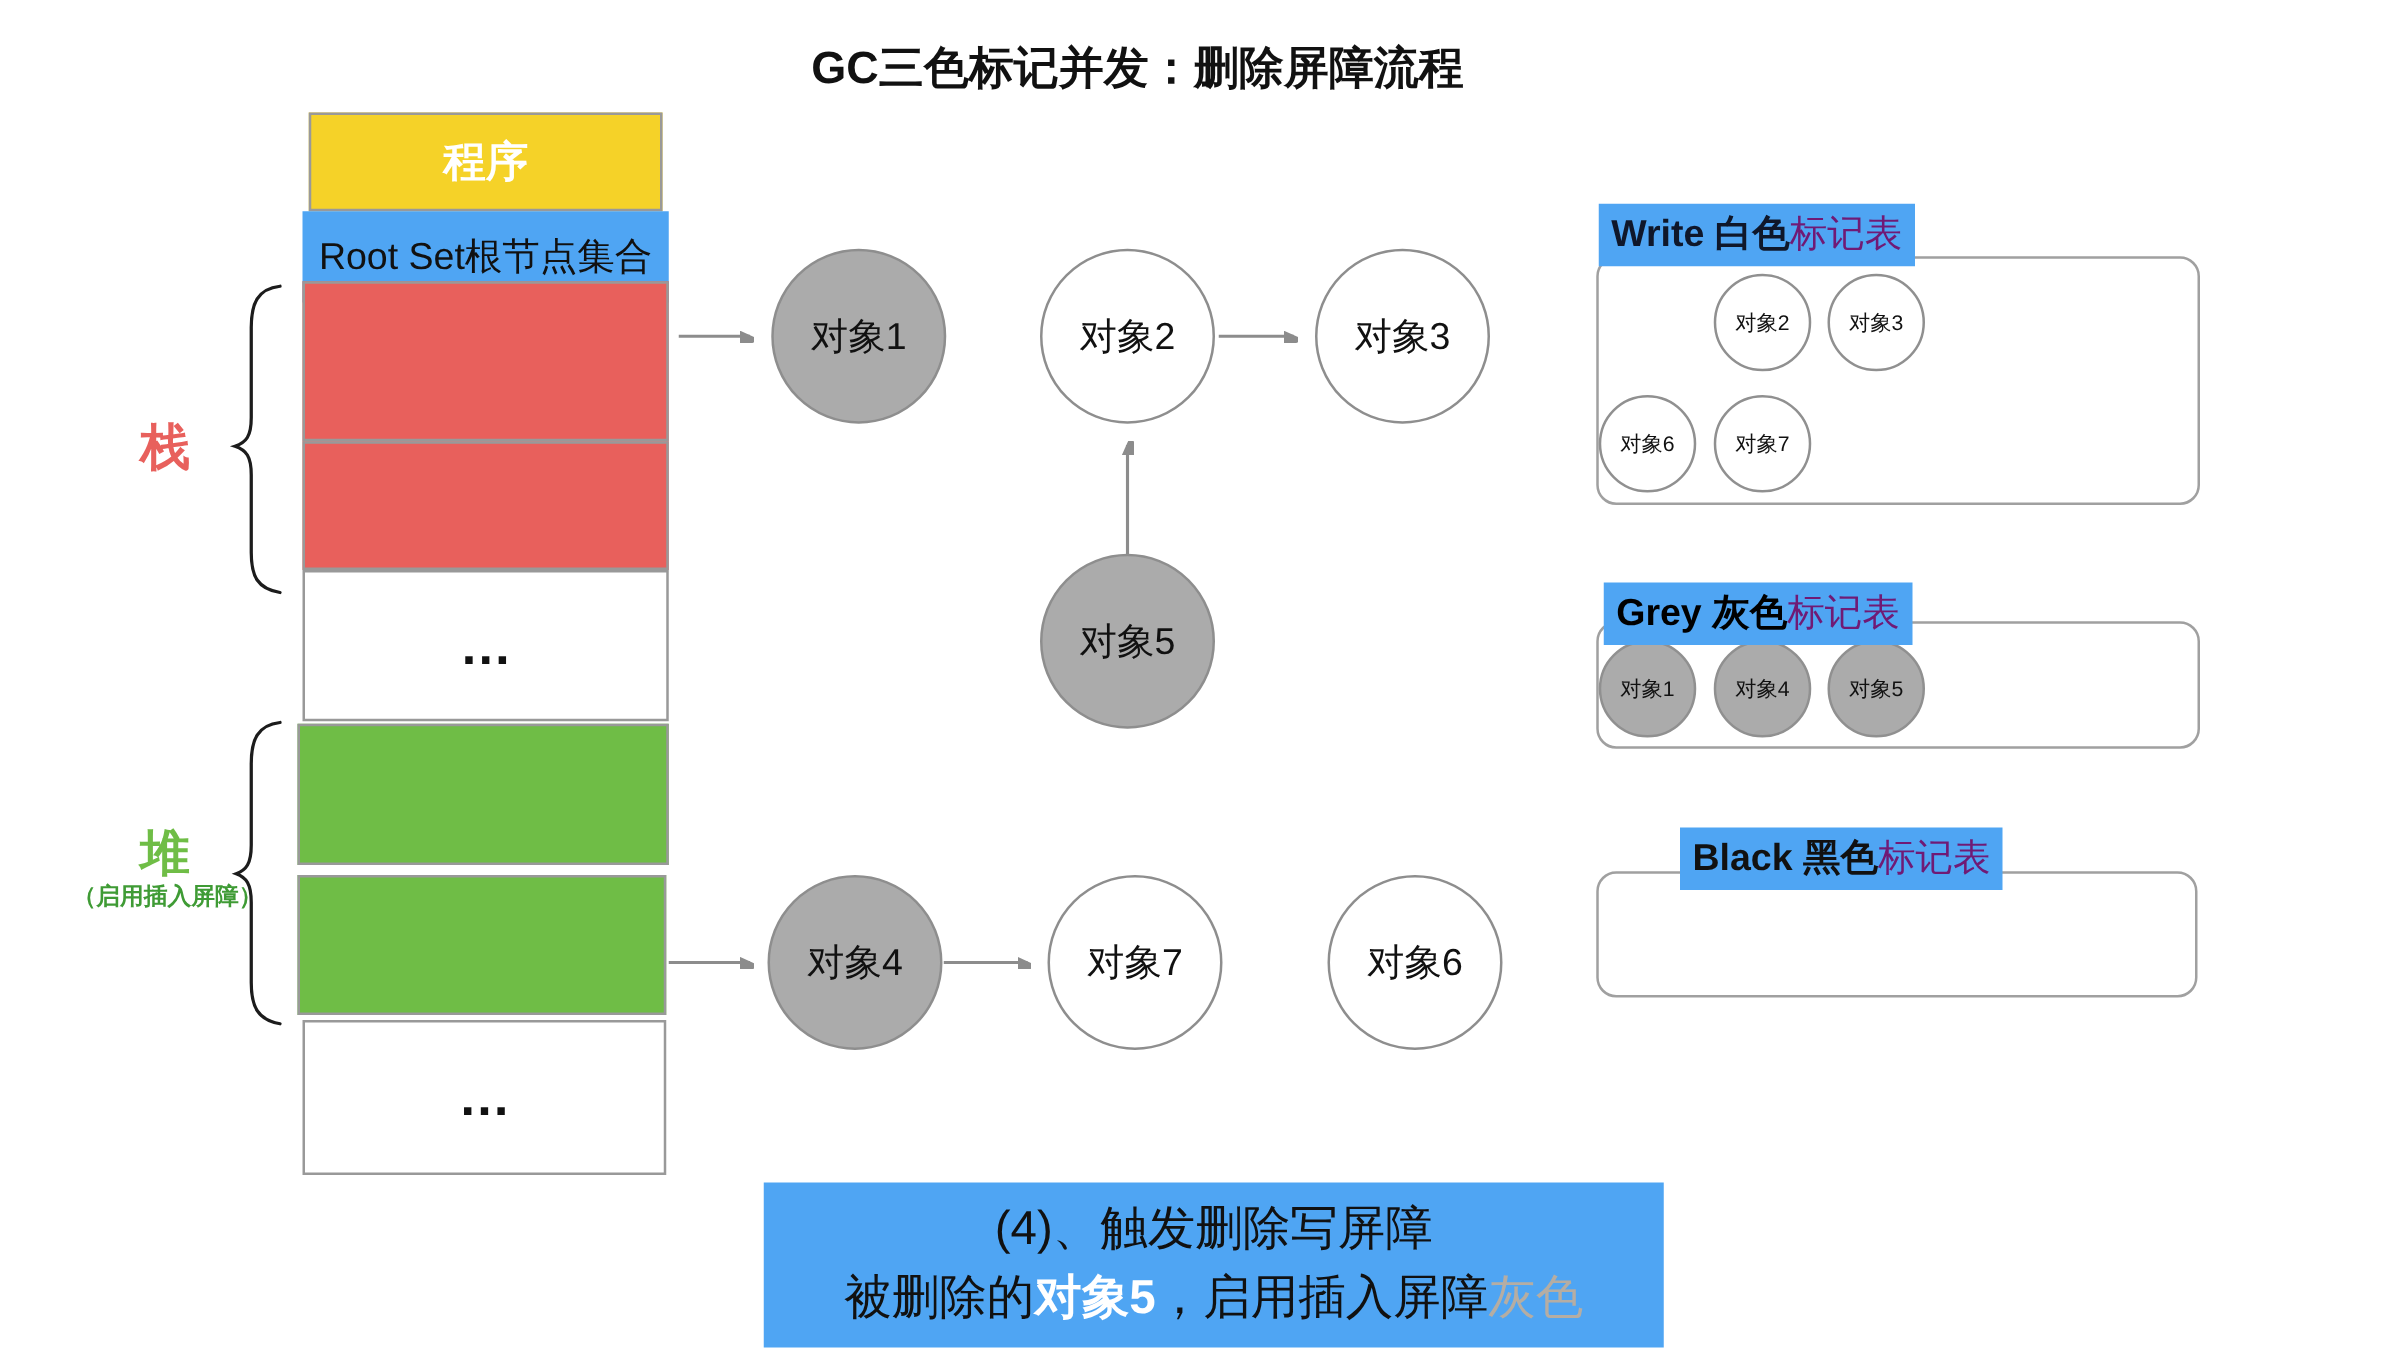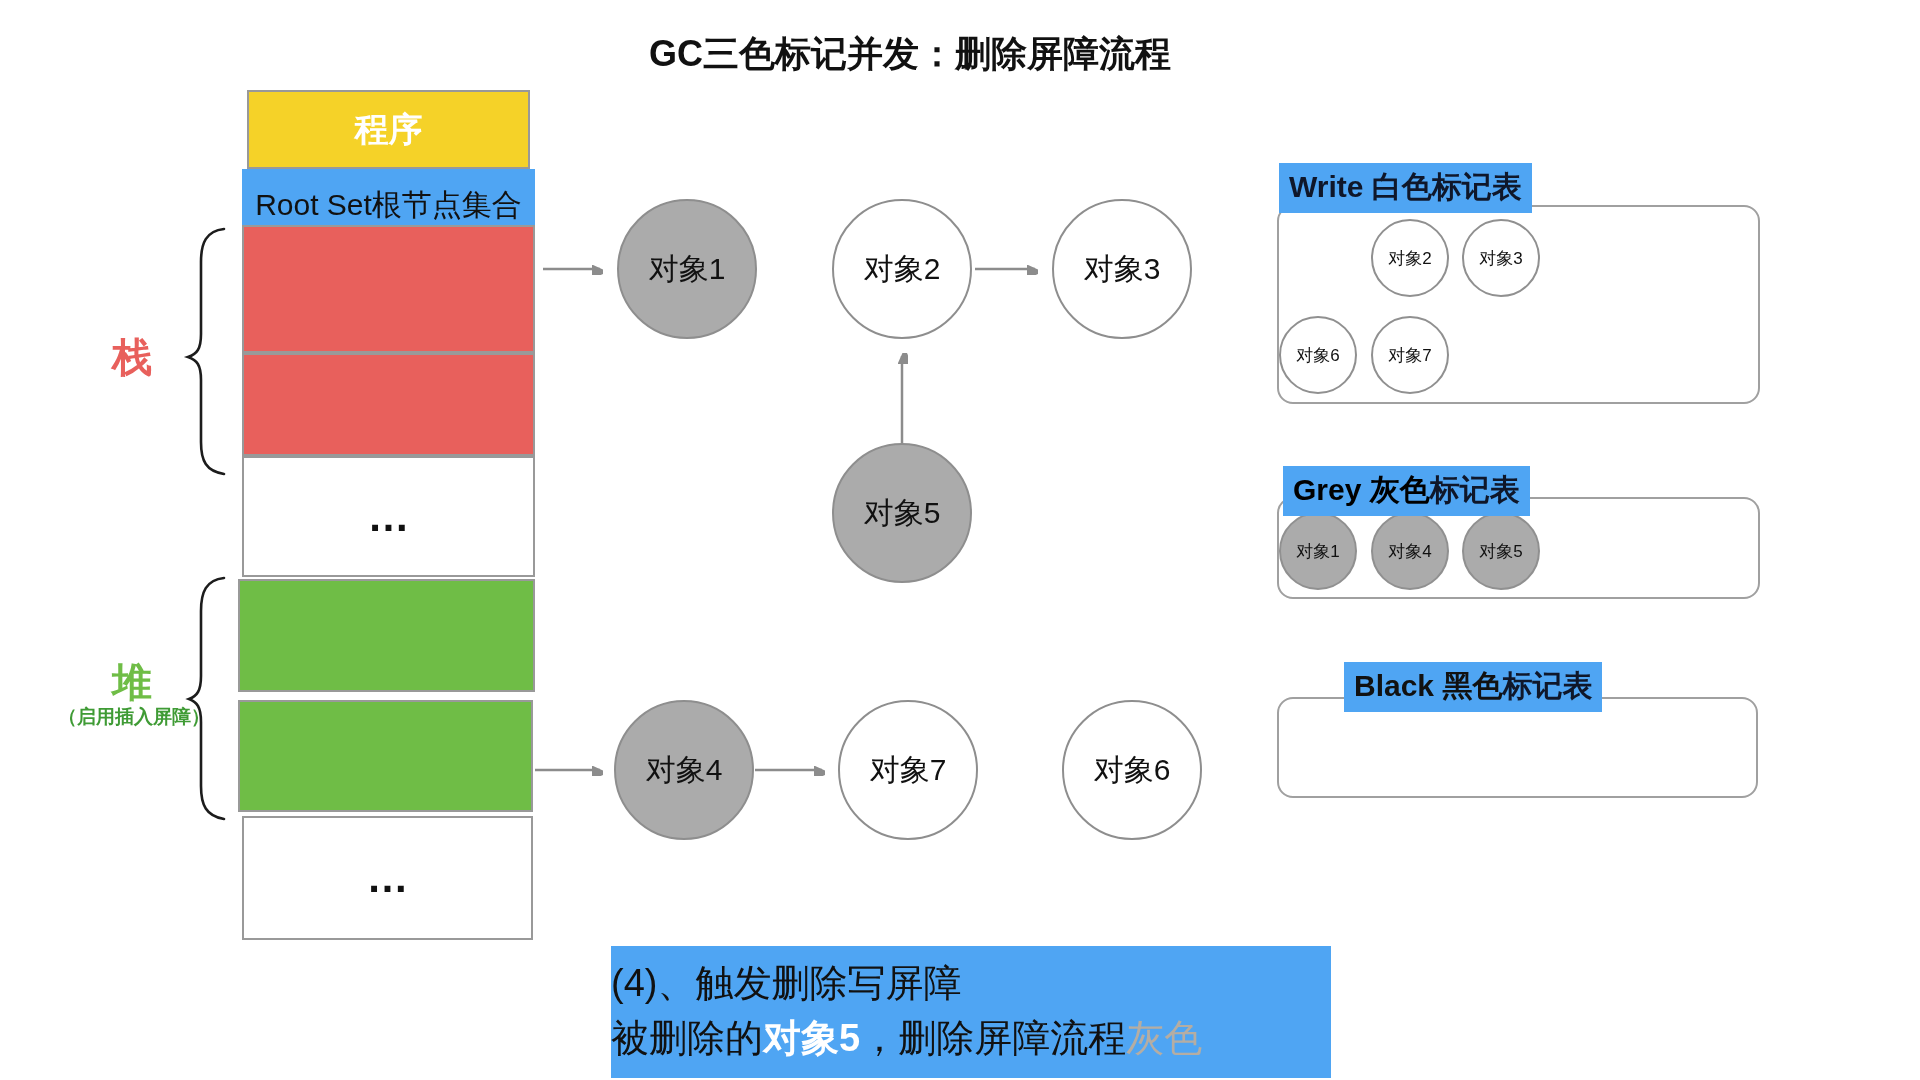--- a/index.html
+++ b/index.html
@@ -24,30 +24,30 @@
   .stack-label{left:112px;top:330px;font-size:40px;font-weight:bold;color:#e8605c;}
   .heap-label{left:112px;top:655px;font-size:40px;font-weight:bold;color:#6fbd46;}
   .heap-sublabel{left:36px;top:704px;width:196px;text-align:center;font-size:19px;font-weight:bold;color:#3f9b35;}
   
   .node{width:140px;height:140px;border-radius:50%;box-sizing:border-box;border:2px solid #8e8e8e;
         display:flex;align-items:center;justify-content:center;font-size:30px;background:#fff;z-index:2;}
   .node.gray{background:#ababab;}
   
   .tbl{box-sizing:border-box;border:2px solid #a0a0a0;border-radius:16px;background:#fff;}
   .tbl-header{background:#4fa5f3;font-size:30px;font-weight:bold;padding:4px 10px 5px 10px;white-space:nowrap;z-index:3;}
-  .tbl-header .rest{color:#0f172a;font-weight:700;}
+  .tbl-header .rest{color:#701a75;font-weight:400;}
   .hl-white{color:#0f172a;}
   .hl-grey{color:#000000;}
   .hl-black{color:#111111;}
   .chip{width:78px;height:78px;border-radius:50%;box-sizing:border-box;border:2px solid #909090;
         display:flex;align-items:center;justify-content:center;font-size:17px;background:#fff;z-index:2;}
   .chip.gray{background:#ababab;}
   
   .note{left:611px;top:946px;width:720px;height:132px;background:#4fa5f3;
-        display:flex;flex-direction:column;align-items:flex-start;justify-content:center;font-size:38px;line-height:1.45;}
+        display:flex;flex-direction:column;align-items:center;justify-content:center;font-size:38px;line-height:1.45;}
   .note .p-obj{color:#ffffff;font-weight:bold;}
   .note .p-grey{color:#b5ada3;font-family:Liberation Mono, monospace;}
   svg.overlay{position:absolute;left:0;top:0;z-index:1;}
 </style>
 </head>
 <body>
 
 <div id="stage">
 
   <svg class="overlay" width="1920" height="1080" viewBox="0 0 1920 1080">
@@ -142,17 +142,17 @@
   </div>
 
   <div class="abs tbl-header" style="left:1344px;top:662px;">
     <span class="hl-black">Black 黑色</span><span class="rest">标记表</span>
   </div>
   <div class="abs tbl" style="left:1277px;top:697px;width:481px;height:101px;"></div>
 
   <div class="abs note">
     <div>(4)、触发删除写屏障</div>
     <div>
-      <span>被删除的</span><span class="p-obj">对象5</span><span>，删除屏障流程</span><span class="p-grey">灰色</span>
+      <span>被删除的</span><span class="p-obj">对象5</span><span>，启用插入屏障</span><span class="p-grey">灰色</span>
     </div>
   </div>
 
 </div>
 
 </body></html>

